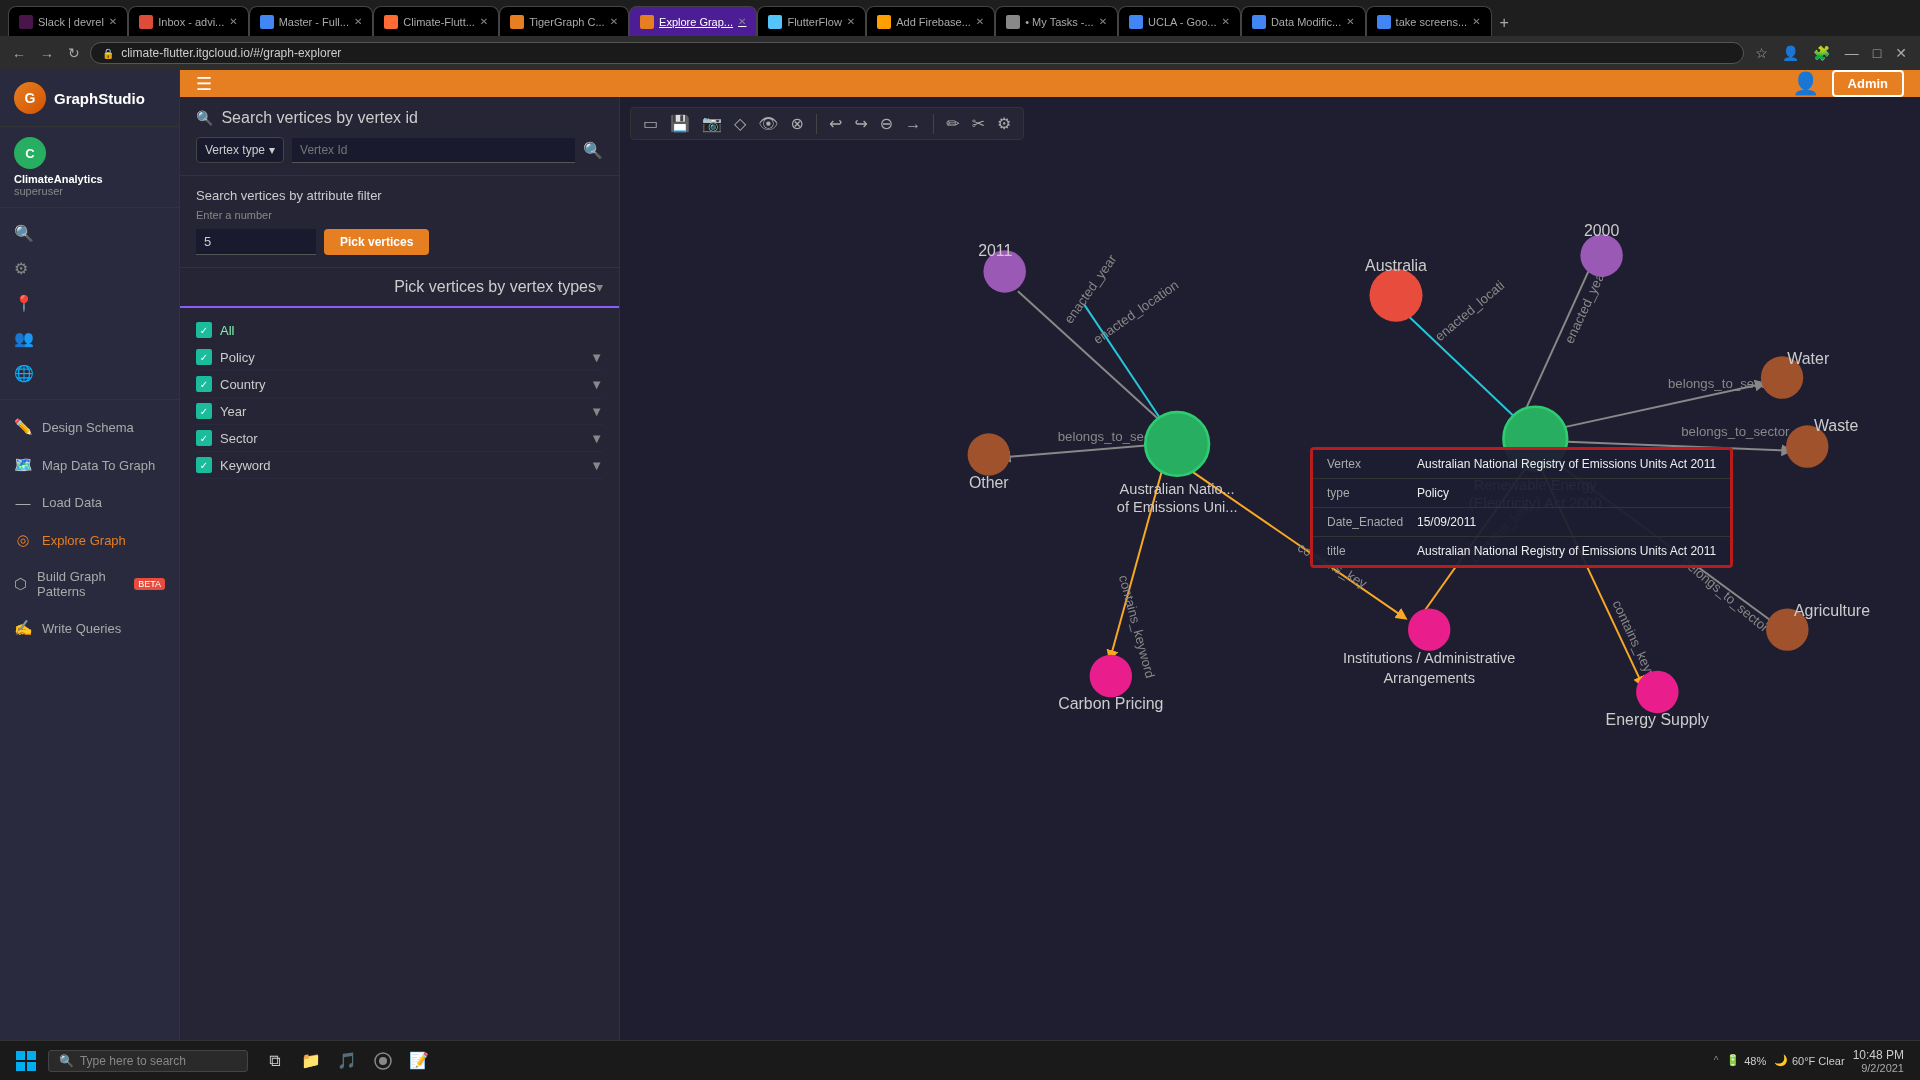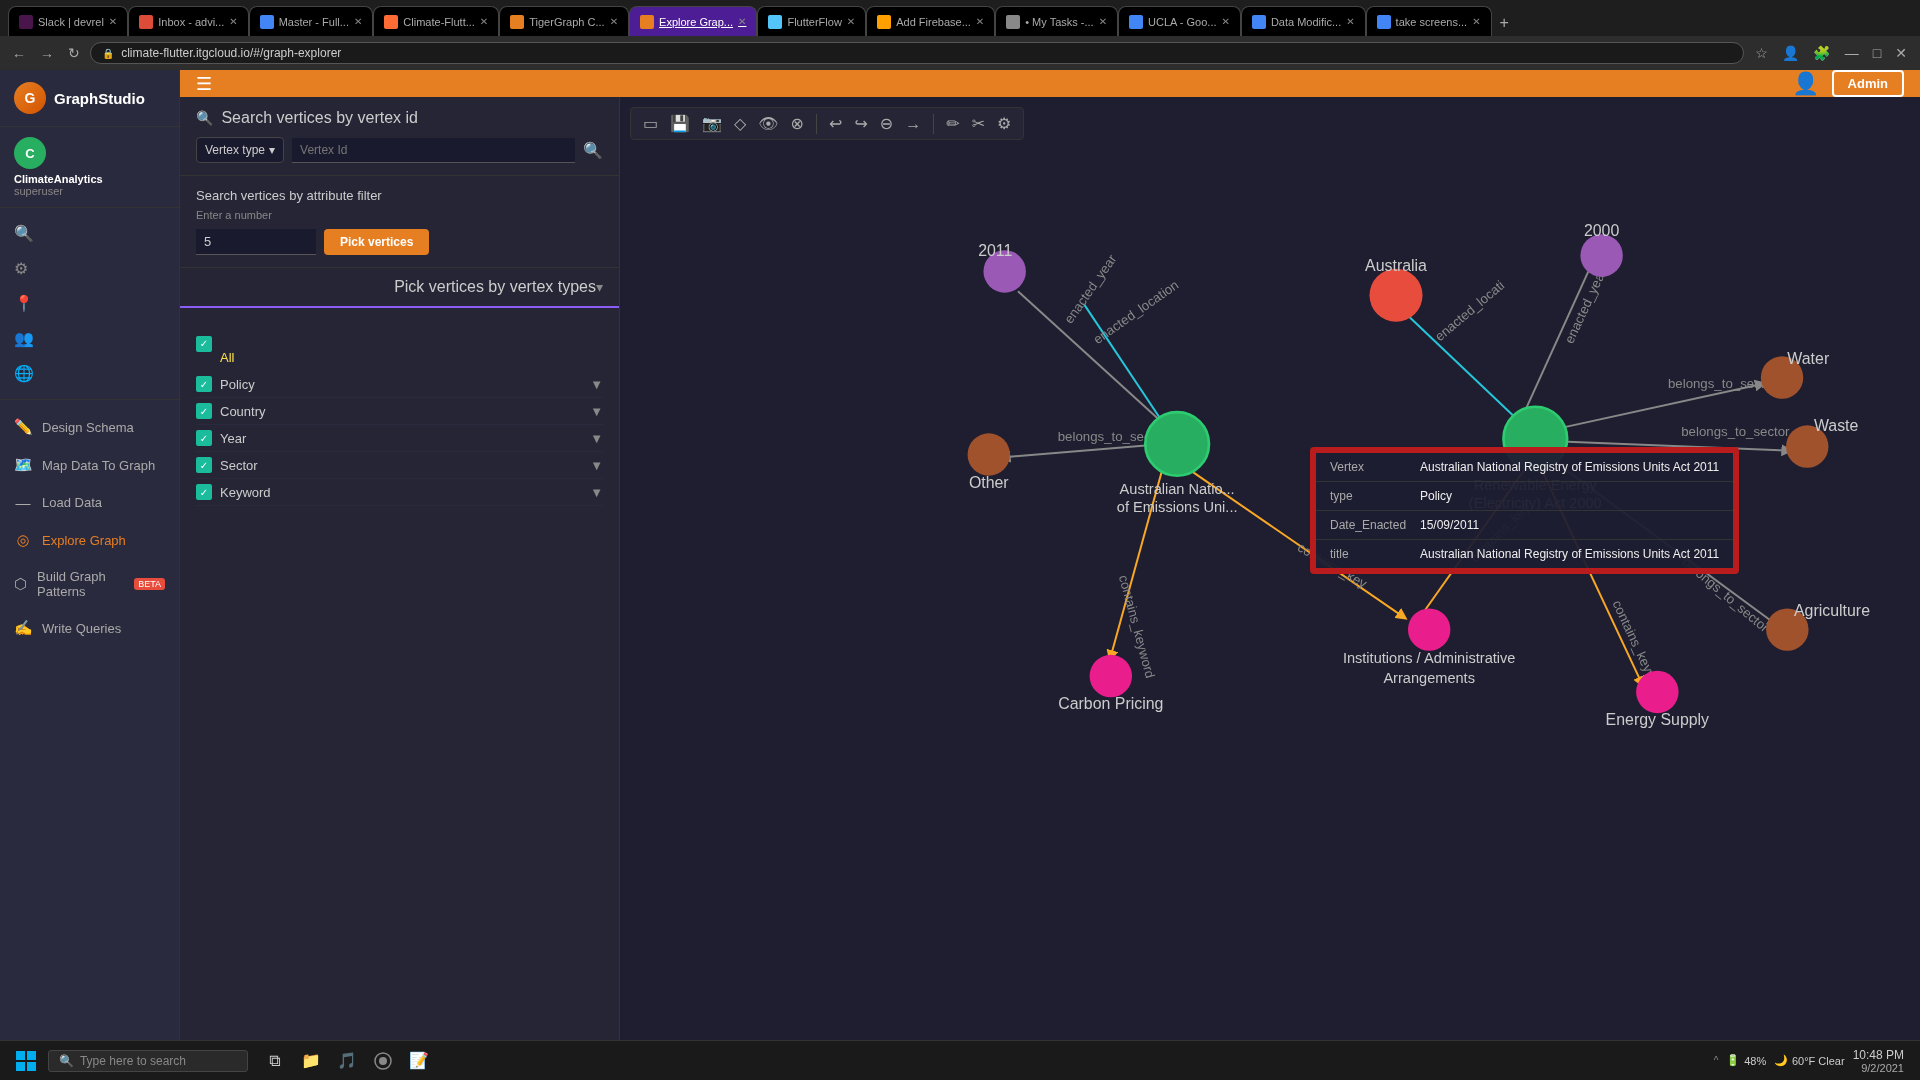--- a/index.html
+++ b/index.html
@@ -67,38 +67,38 @@
     .attr-filter-row { display: flex; align-items: center; gap: 8px; }
     .attr-number-input { background: #1a1a2e; border: none; border-bottom: 1px solid #555; color: #ccc; padding: 5px 8px; font-size: 13px; width: 120px; }
     .pick-vertices-btn { background: #e67e22; border: none; color: white; padding: 6px 16px; border-radius: 4px; font-size: 12px; cursor: pointer; font-weight: 600; }
 
     .pick-by-type-header { display: flex; align-items: center; justify-content: flex-end; padding: 10px 16px; cursor: pointer; border-bottom: 2px solid #8b5cf6; }
     .chevron-icon { color: #888; font-size: 14px; }
 
     .vertex-types-list { padding: 8px 16px; }
     .all-row { display: flex; align-items: center; gap: 8px; padding: 6px 0; }
     .checkbox-teal { width: 16px; height: 16px; background: #1abc9c; border-radius: 2px; display: flex; align-items: center; justify-content: center; color: white; font-size: 10px; cursor: pointer; flex-shrink: 0; }
-    .all-label { color: #fde047; font-size: 13px; margin-top: 28px; }
+    .all-label { color: #86efac; font-size: 13px; }
     .type-row { display: flex; align-items: center; gap: 8px; padding: 5px 0; border-bottom: 1px solid #2a2a3e; }
     .type-label { color: #ccc; font-size: 13px; flex: 1; }
     .filter-icon { color: #888; font-size: 13px; cursor: pointer; }
 
     
     .graph-canvas { flex: 1; background: #1e1e30; position: relative; overflow: hidden; }
 
     
     .graph-toolbar { position: absolute; top: 10px; left: 10px; display: flex; align-items: center; gap: 4px; background: #252535; border: 1px solid #333; border-radius: 4px; padding: 4px 8px; }
     .toolbar-btn { background: none; border: none; color: #aaa; cursor: pointer; font-size: 16px; padding: 2px 4px; border-radius: 3px; }
     .toolbar-divider { width: 1px; height: 20px; background: #444; margin: 0 4px; }
 
     
     .graph-svg { width: 100%; height: 100%; }
 
     
-    .vertex-popup { position: absolute; top: 350px; left: 690px; background: rgba(30,30,50,0.95); border: 6px solid #b91c1c; border-radius: 4px; padding: 0; min-width: 340px; z-index: 100; }
+    .vertex-popup { position: absolute; top: 350px; left: 690px; background: rgba(30,30,50,0.95); border: 3px solid #b91c1c; border-radius: 4px; padding: 0; min-width: 340px; z-index: 100; }
     .popup-row { display: flex; padding: 7px 14px; border-bottom: 1px solid #333; }
     .popup-row:last-child { border-bottom: none; justify-content: center; }
     .popup-key { color: #aaa; font-size: 12px; width: 90px; flex-shrink: 0; }
     .popup-val { color: #eee; font-size: 12px; }
 
     
     .taskbar { position: absolute; bottom: 0; left: 0; right: 0; height: 40px; background: #1a1a1a; border-top: 1px solid #333; display: flex; align-items: center; padding: 0 8px; gap: 4px; z-index: 200; }
     .taskbar-start { width: 36px; height: 36px; display: flex; align-items: center; justify-content: center; cursor: pointer; }
     .taskbar-search { background: #2a2a2a; border: 1px solid #444; border-radius: 3px; padding: 3px 10px; color: #888; font-size: 12px; display: flex; align-items: center; gap: 6px; width: 200px; cursor: pointer; }
     .taskbar-icons { display: flex; gap: 2px; align-items: center; margin-left: 6px; }

